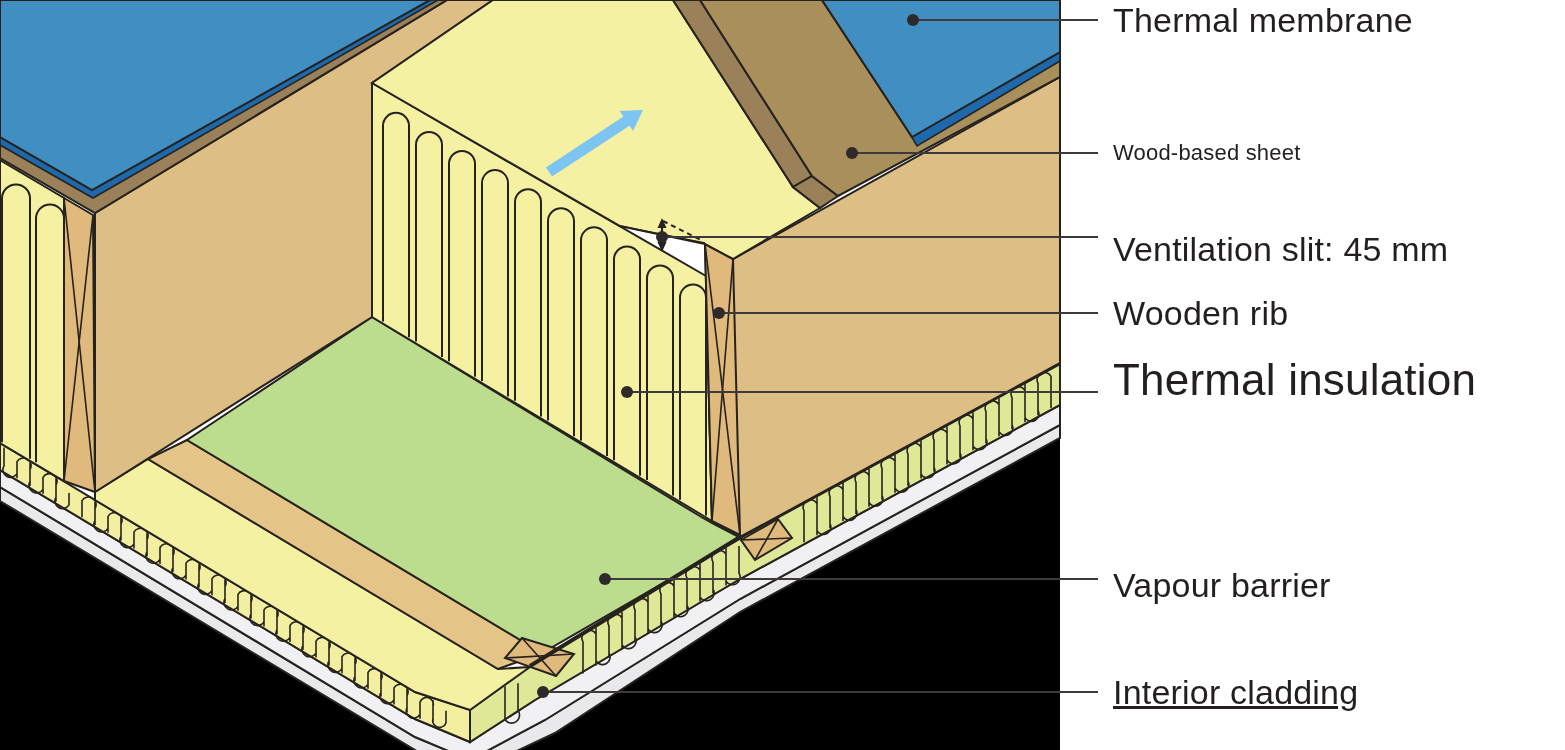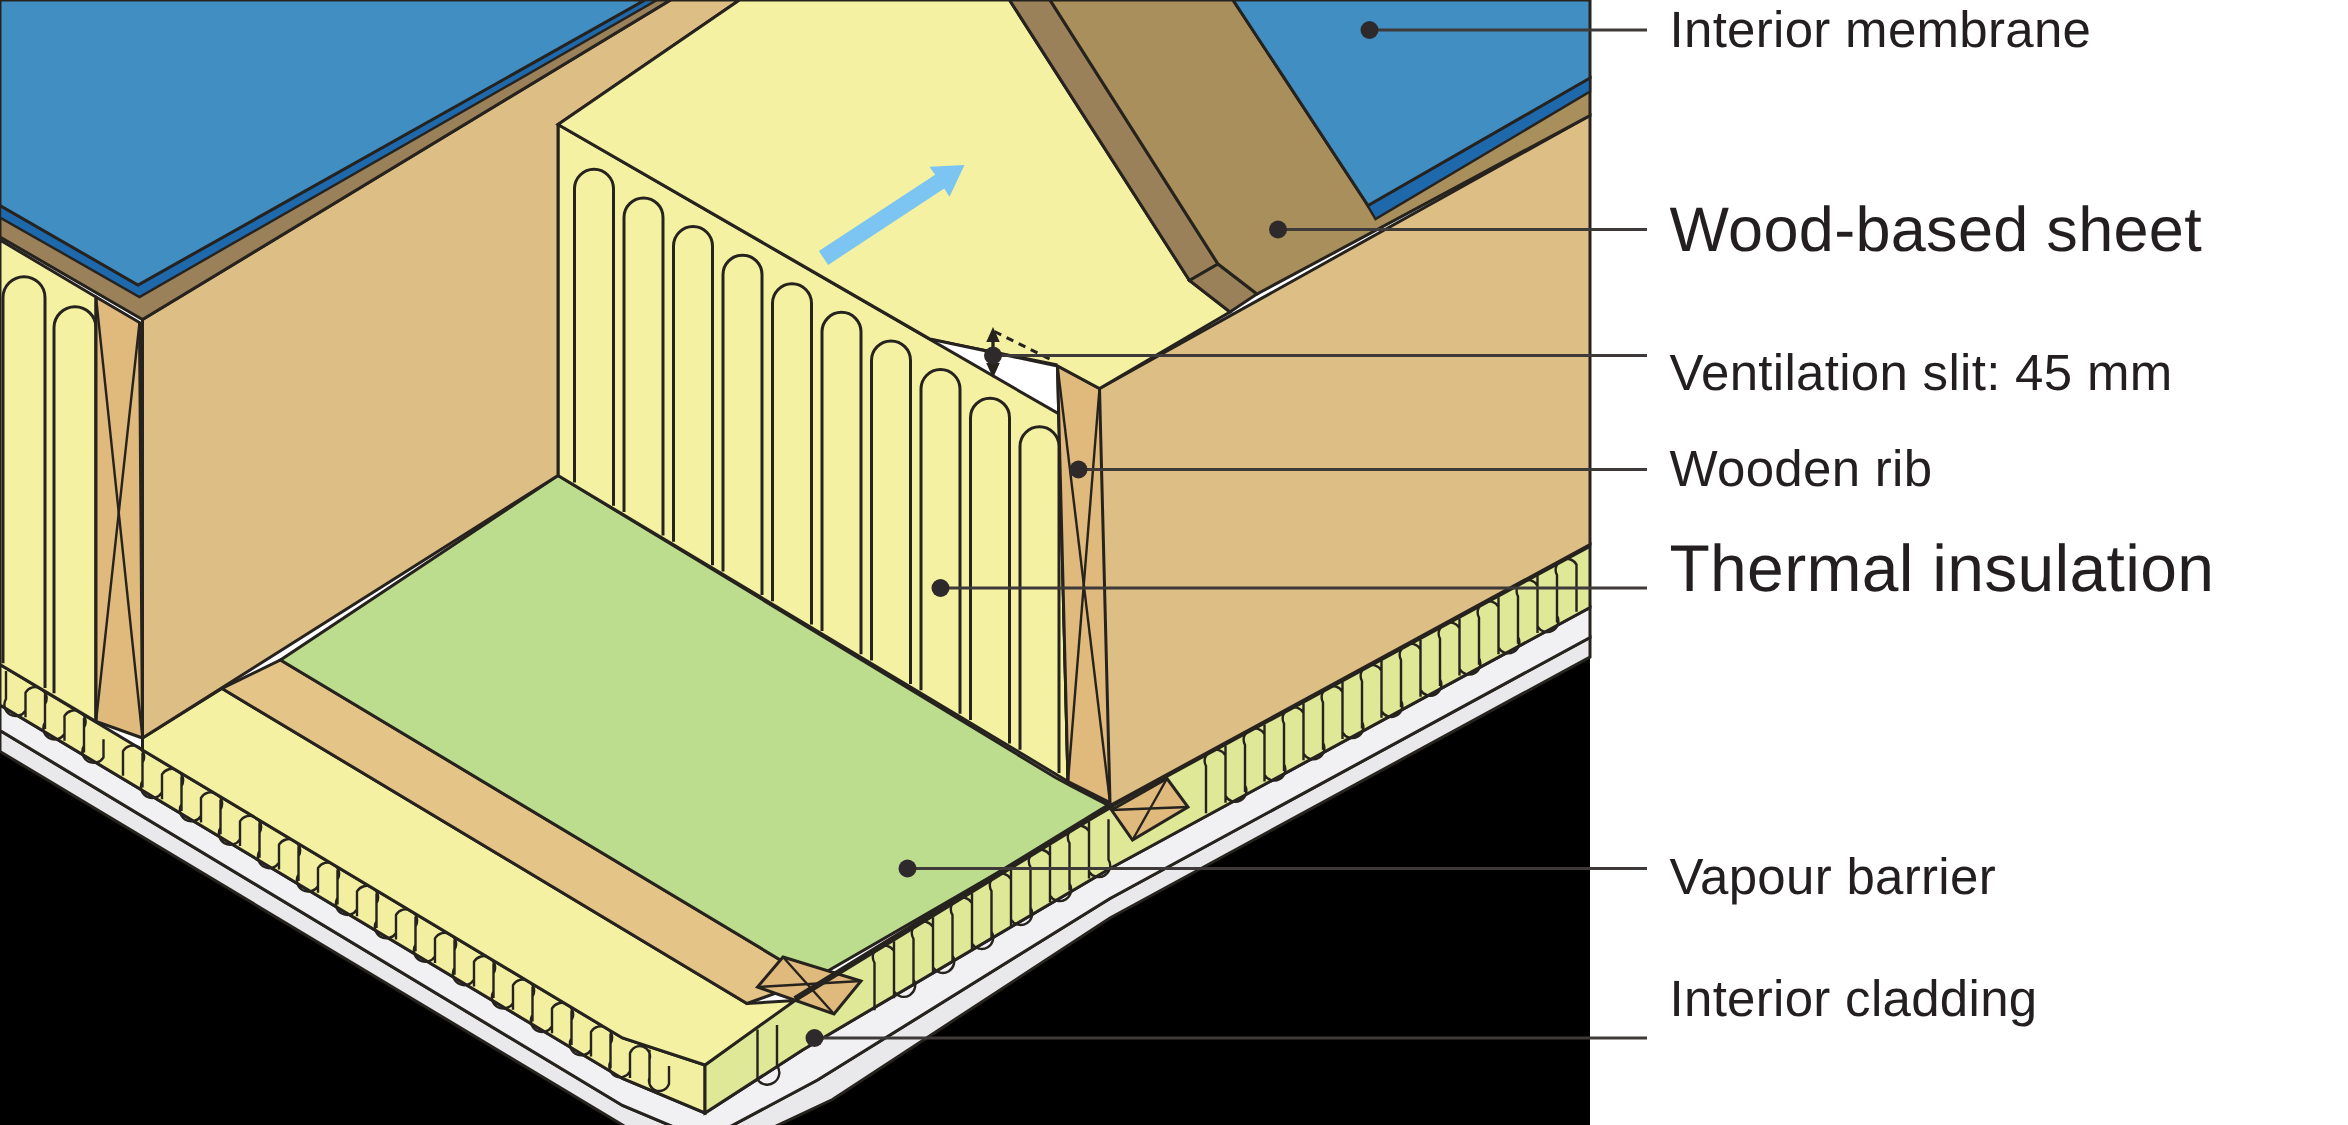--- a/index.html
+++ b/index.html
@@ -116,21 +116,21 @@
         <line x1="627" y1="392" x2="1098" y2="392" stroke="#3d3a39" stroke-width="2"></line>
         <circle cx="627" cy="392" r="6" fill="#2e2a2b"></circle>
         <line x1="605" y1="579" x2="1098" y2="579" stroke="#3d3a39" stroke-width="2"></line>
         <circle cx="605" cy="579" r="6" fill="#2e2a2b"></circle>
         <line x1="543" y1="692" x2="1098" y2="692" stroke="#3d3a39" stroke-width="2"></line>
         <circle cx="543" cy="692" r="6" fill="#2e2a2b"></circle>
       </g>
   </svg>
 
   <div id="labels">
-      <div class="label" style="top: -1px; font-size: 34px;">Interior membrane</div>
-      <div class="label" style="top: 132px; font-size: 42px;">Wood-based sheet</div>
+      <div class="label" style="top: -1px; font-size: 34px;">Thermal membrane</div>
+      <div class="label" style="top: 132px; font-size: 22px;">Wood-based sheet</div>
       <div class="label" style="top: 228px; font-size: 34px;">Ventilation slit: 45 mm</div>
       <div class="label" style="top: 292px; font-size: 34px;">Wooden rib</div>
       <div class="label" style="top: 359px; font-size: 44px; text-align: center;">Thermal insulation</div>
       <div class="label" style="top: 564px; font-size: 34px;">Vapour barrier</div>
-      <div class="label" style="top: 645px; font-size: 34px;">Interior cladding</div>
+      <div class="label" style="top: 671px; font-size: 34px; text-decoration: underline;">Interior cladding</div>
     </div>
 </div>
 
 </body></html>

